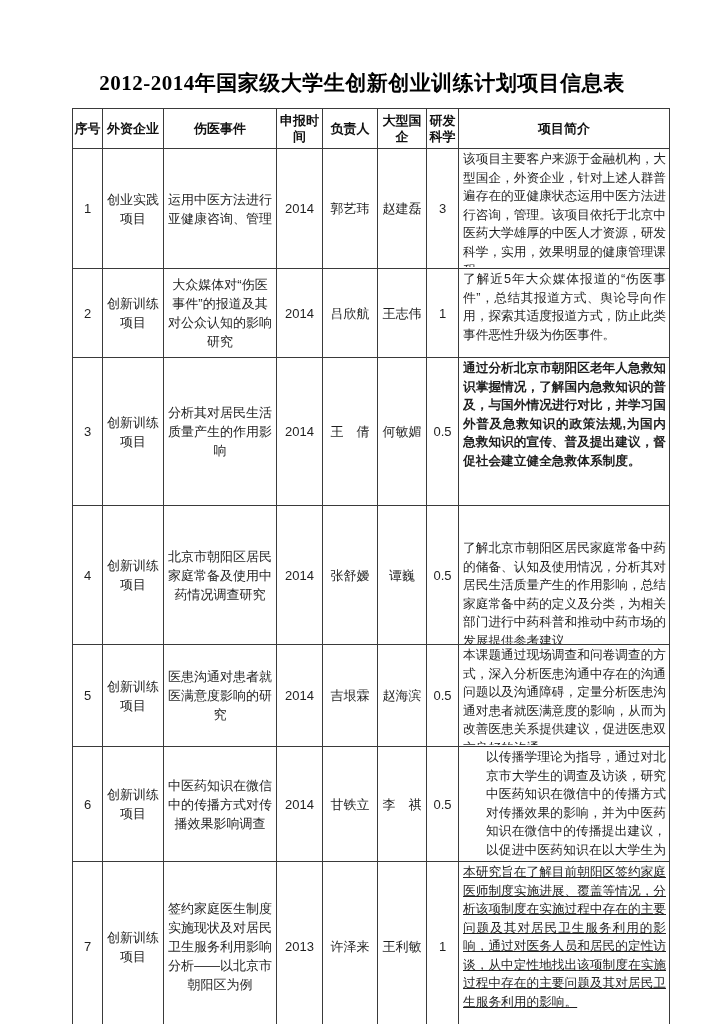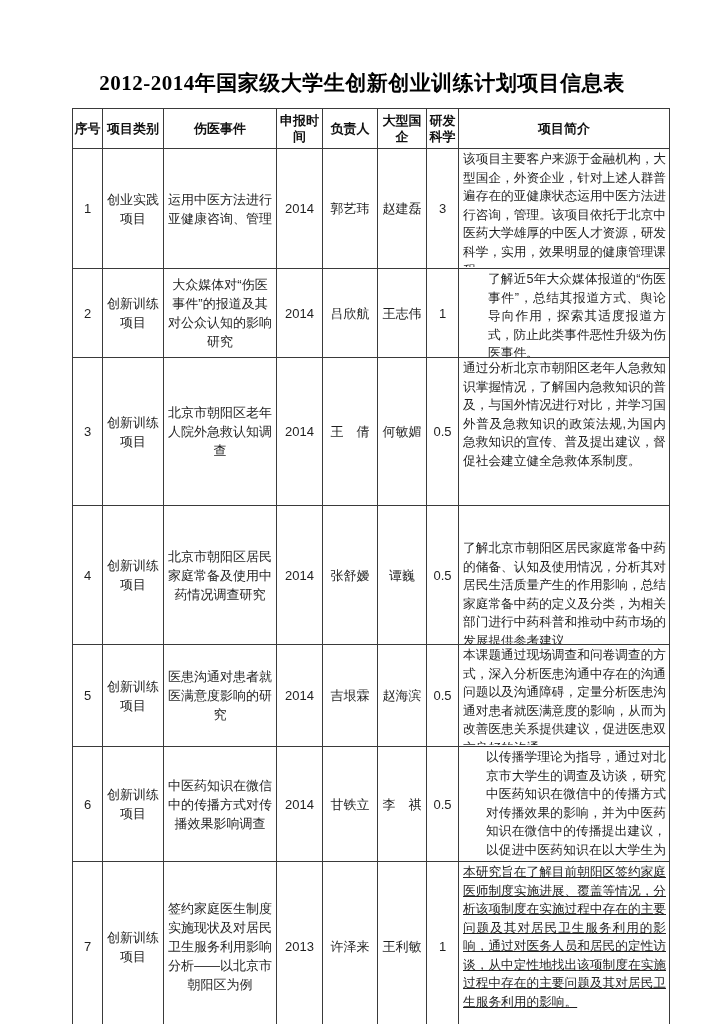--- a/index.html
+++ b/index.html
@@ -39,22 +39,22 @@
   .projects td.brief{
     text-align:justify;text-justify:inter-ideograph;
     vertical-align:top;padding:1px 3px 0 4px;
   }
   .brief-inner{
     overflow:hidden;
     font-size:12.7px;line-height:18.5px;
     color:#1f1f1f;
   }
   tr.row-1 .brief-inner{height:117px;}
-  tr.row-2 .brief-inner{height:87px;margin-left:25px;}
-  tr.row-3 .brief-inner{height:146px;}
+  tr.row-2 .brief-inner{height:87px;}
+  tr.row-3 .brief-inner{height:146px;font-weight:bold;}
   tr.row-4 .brief-inner{height:105px;margin-top:32px;}
   tr.row-5 .brief-inner{height:99px;}
   tr.row-6 .brief-inner{height:112px;margin-left:23px;}
   tr.row-7 .brief-inner{height:168px;text-decoration:underline;}
   col.c-no{width:30px;}
   col.c-cat{width:61px;}
   col.c-name{width:113px;}
   col.c-year{width:46px;}
   col.c-leader{width:55px;}
   col.c-advisor{width:49px;}
@@ -73,21 +73,21 @@
       <col class="c-name">
       <col class="c-year">
     <col class="c-leader">
       <col class="c-advisor">
       <col class="c-fund">
       <col class="c-brief">
   </colgroup>
   <thead>
     <tr>
         <th>序号</th>
-        <th>项目类别</th>
+        <th>外资企业</th>
         <th>伤医事件</th>
         <th>申报时间</th>
         <th>负责人</th>
         <th>大型国企</th>
         <th>研发科学</th>
         <th>项目简介</th>
       </tr>
   </thead>
   <tbody>
       <tr class="row-1">
@@ -110,21 +110,21 @@
         <td>吕欣航</td>
         <td>王志伟</td>
         <td>1</td>
         <td class="brief">
           <div class="brief-inner">了解近5年大众媒体报道的“伤医事件”，总结其报道方式、舆论导向作用，探索其适度报道方式，防止此类事件恶性升级为伤医事件。</div>
         </td>
       </tr>
       <tr class="row-3">
         <td>3</td>
         <td>创新训练项目</td>
-        <td>北京市朝阳区老年人院外急救认知调查</td>
+        <td>分析其对居民生活质量产生的作用影响</td>
         <td>2014</td>
         <td>王　倩</td>
         <td>何敏媚</td>
         <td>0.5</td>
         <td class="brief">
           <div class="brief-inner">通过分析北京市朝阳区老年人急救知识掌握情况，了解国内急救知识的普及，与国外情况进行对比，并学习国外普及急救知识的政策法规,为国内急救知识的宣传、普及提出建议，督促社会建立健全急救体系制度。</div>
         </td>
       </tr>
       <tr class="row-4">
         <td>4</td>

